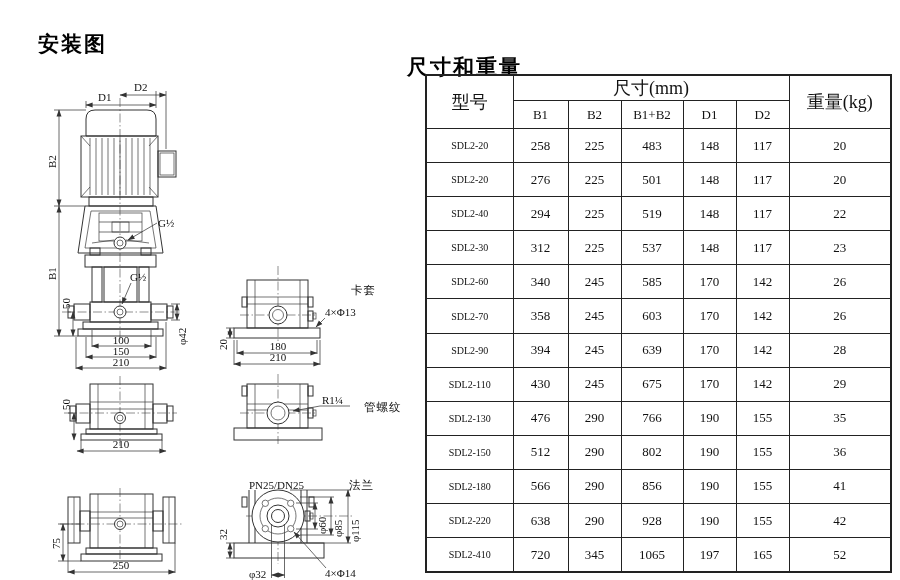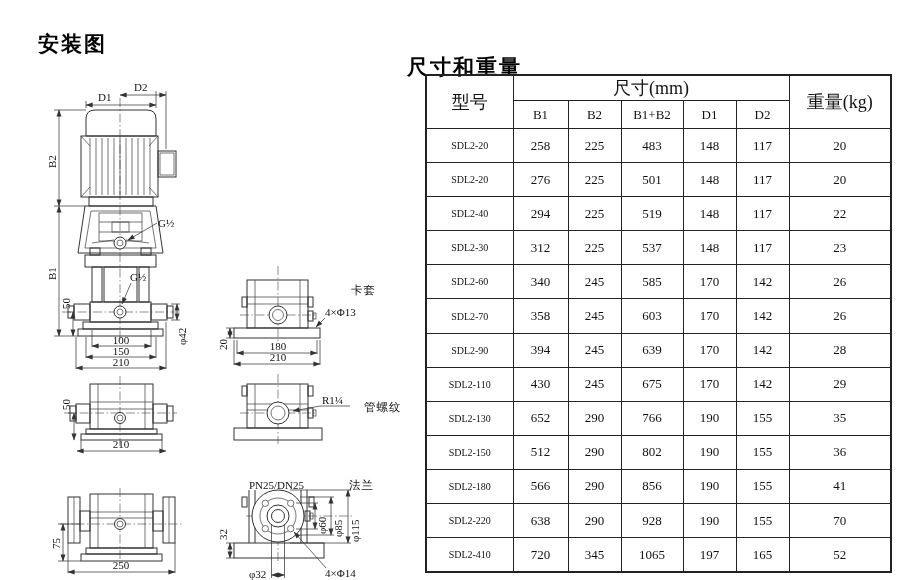--- a/index.html
+++ b/index.html
@@ -395,21 +395,21 @@
           <td class="model">SDL2-110</td>
           <td>430</td>
           <td>245</td>
           <td>675</td>
           <td>170</td>
           <td>142</td>
           <td>29</td>
         </tr>
         <tr>
           <td class="model">SDL2-130</td>
-          <td>652</td>
+          <td>476</td>
           <td>290</td>
           <td>766</td>
           <td>190</td>
           <td>155</td>
           <td>35</td>
         </tr>
         <tr>
           <td class="model">SDL2-150</td>
           <td>512</td>
           <td>290</td>
@@ -427,21 +427,21 @@
           <td>155</td>
           <td>41</td>
         </tr>
         <tr>
           <td class="model">SDL2-220</td>
           <td>638</td>
           <td>290</td>
           <td>928</td>
           <td>190</td>
           <td>155</td>
-          <td>70</td>
+          <td>42</td>
         </tr>
         <tr>
           <td class="model">SDL2-410</td>
           <td>720</td>
           <td>345</td>
           <td>1065</td>
           <td>197</td>
           <td>165</td>
           <td>52</td>
         </tr>

